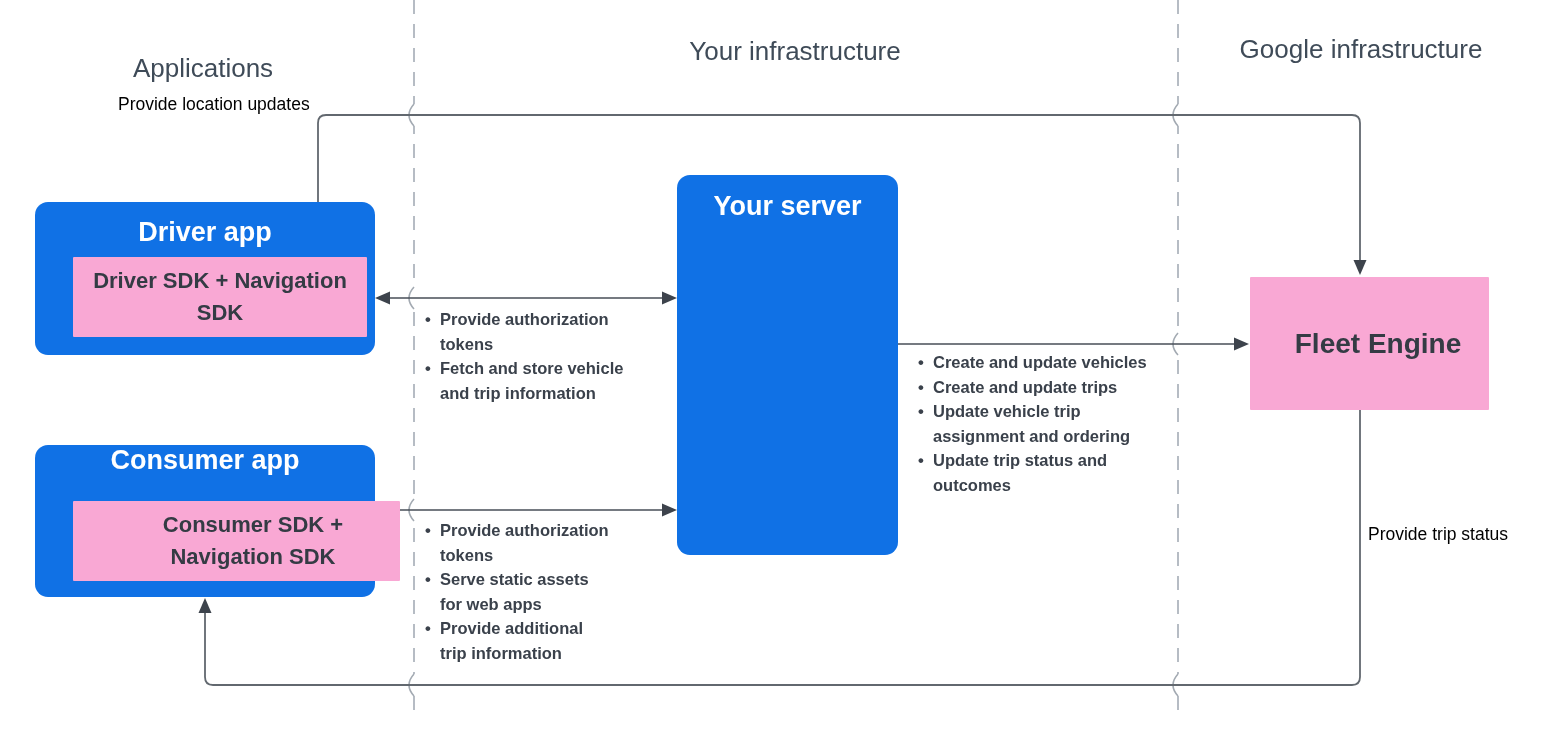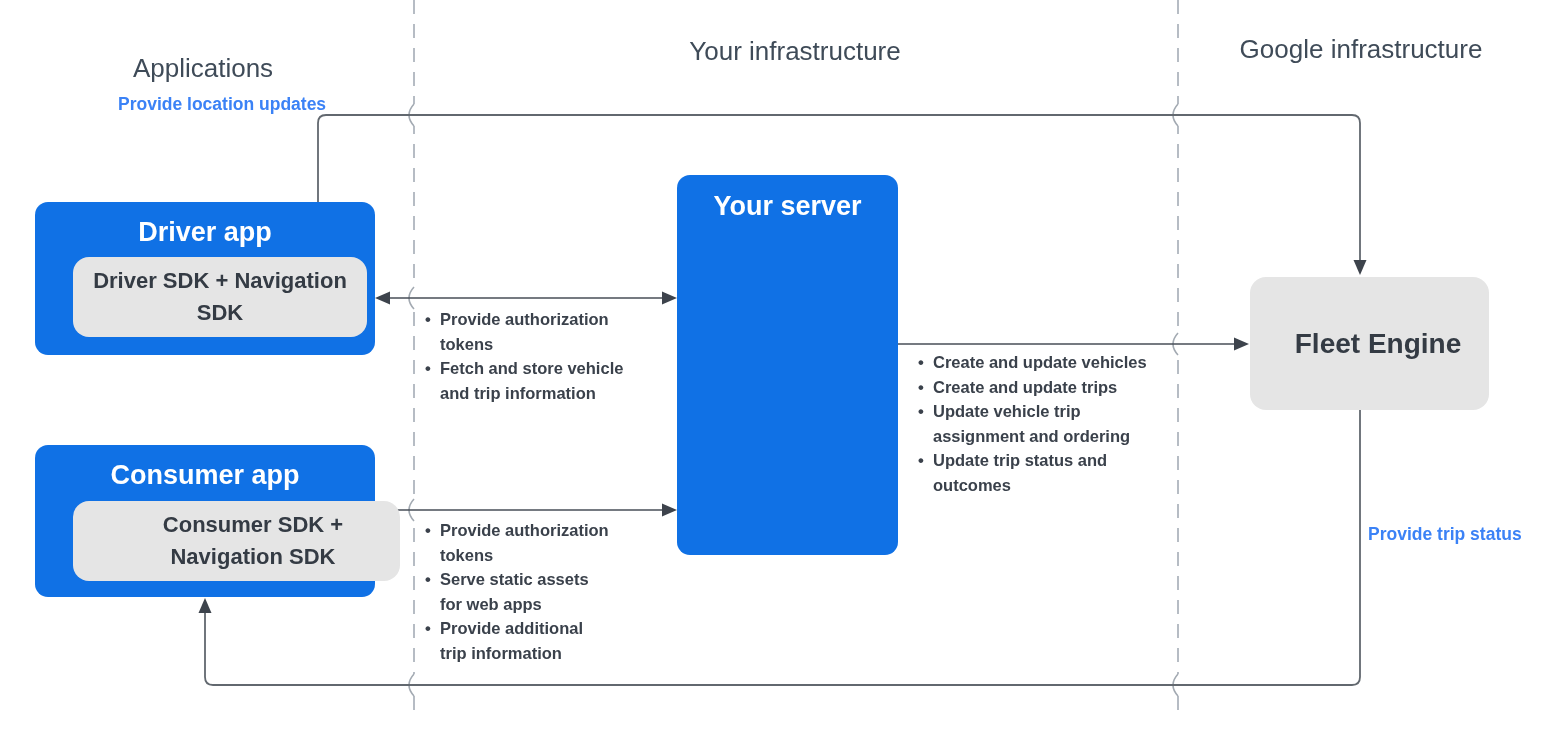--- a/index.html
+++ b/index.html
@@ -15,32 +15,32 @@
   .hop{stroke:#a3aab2;stroke-width:1.6;fill:none;}
   .conn{fill:none;stroke:#62686f;stroke-width:1.8;}
   .conn2{fill:none;stroke:#474e57;stroke-width:1.6;}
   .ah{fill:#3d434c;stroke:none;}
 
   .col-header{
     position:absolute;transform:translateX(-50%);
     font-size:26px;font-weight:400;color:#3f4b58;white-space:nowrap;z-index:2;
   }
   .edge-label{
-    position:absolute;font-size:17.5px;font-weight:700;color:#3b82f6;
+    position:absolute;font-size:17.5px;font-weight:400;color:#000000;
     white-space:nowrap;z-index:2;
   }
   .blue-box{
     position:absolute;background:#1071e5;border-radius:13px;z-index:1;
   }
   .blue-title{
     color:#ffffff;font-size:27px;font-weight:700;text-align:center;
     white-space:nowrap;
   }
   .yellow-box{
-    position:absolute;background:#e5e5e5;border-radius:16px;
+    position:absolute;background:#f9a8d4;border-radius:1px;
     display:flex;align-items:center;justify-content:center;text-align:center;
     color:#343b44;font-weight:700;z-index:2;
   }
   .sdk-box{font-size:22px;line-height:32px;padding:0 12px;}
   #fleet-box{font-size:28px;padding-left:17px;}
   .bullet-list{
     position:absolute;z-index:2;
     font-size:16.5px;font-weight:700;color:#3a414b;line-height:24.5px;
   }
   .li{position:relative;padding-left:15px;}
@@ -98,21 +98,21 @@
 
   <div class="edge-label" style="left:118px;top:94px;">Provide location updates</div>
   <div class="edge-label" style="left:1368px;top:524px;">Provide trip status</div>
 
   <div class="blue-box" style="left:35px;top:202px;width:340px;height:153px;">
     <div class="blue-title" style="margin-top:15px;">Driver app</div>
     <div class="yellow-box sdk-box" style="left:38px;top:55px;width:270px;height:80px;">Driver SDK + Navigation SDK</div>
   </div>
 
   <div class="blue-box" style="left:35px;top:445px;width:340px;height:152px;">
-    <div class="blue-title" style="margin-top:15px;">Consumer app</div>
+    <div class="blue-title" style="">Consumer app</div>
     <div class="yellow-box sdk-box" style="left:38px;top:56px;width:270px;height:80px;padding-left:45px;">Consumer SDK + Navigation SDK</div>
   </div>
 
   <div class="blue-box" style="left:677px;top:175px;width:221px;height:380px;">
     <div class="blue-title" style="margin-top:16px;text-align:center;">Your server</div>
   </div>
 
   <div id="fleet-box" class="yellow-box" style="left:1250px;top:277px;width:222px;height:133px;">Fleet Engine</div>
 
   <div class="bullet-list" style="left:425px;top:307px;width:220px;">

